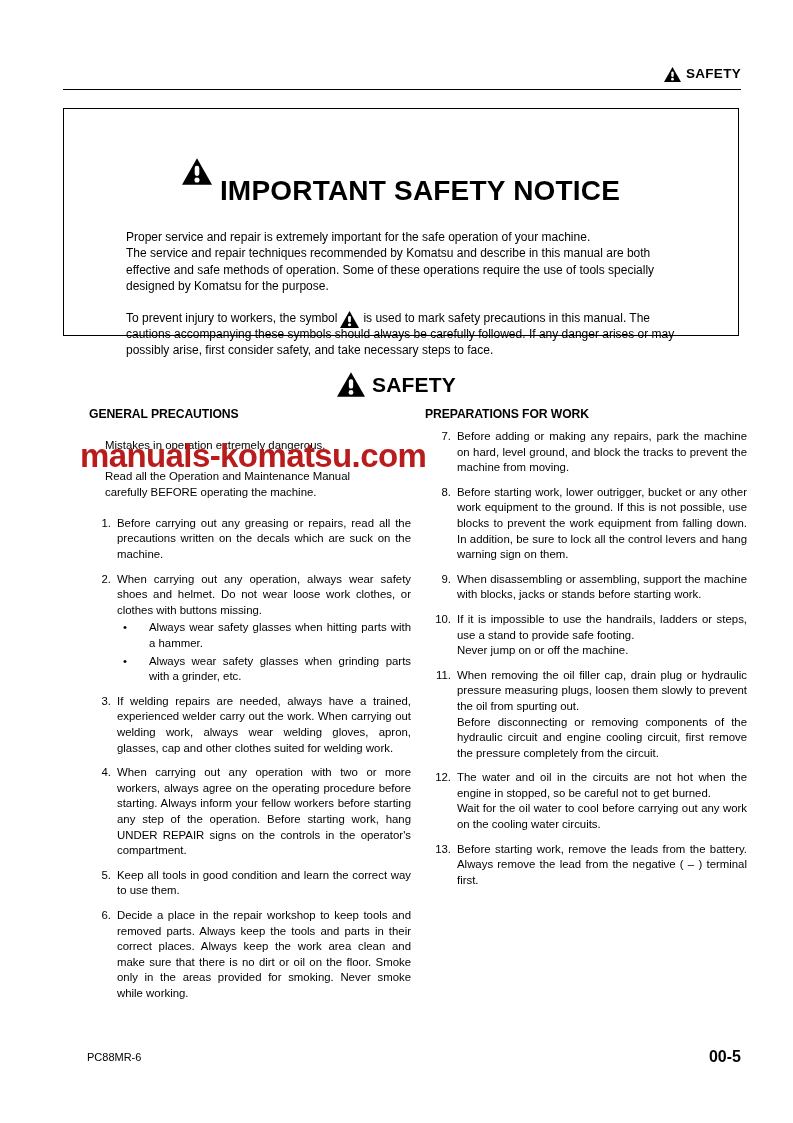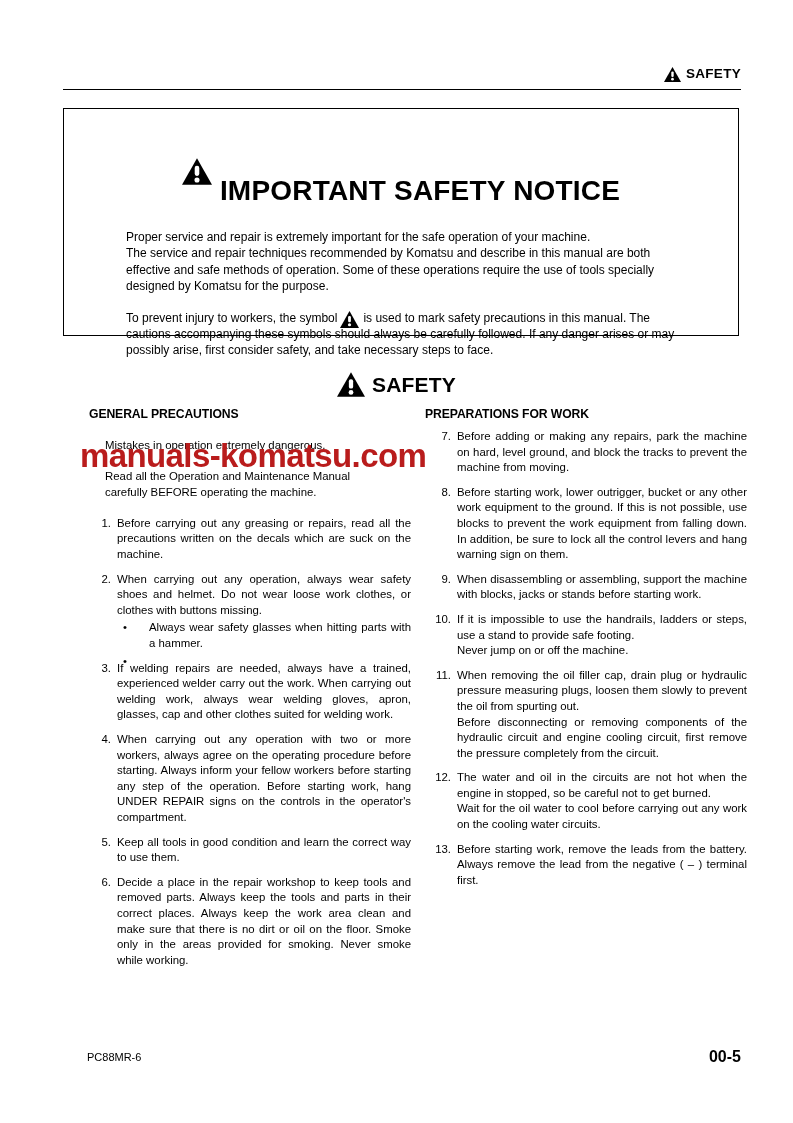--- a/index.html
+++ b/index.html
@@ -299,20 +299,21 @@
         <li>
           <span class="marker">2.</span>
           <span class="cont">When carrying out any operation, always wear safety shoes and helmet. Do not wear loose work clothes, or clothes with buttons missing.</span>
           <ul class="bullets">
             <li>
               <span class="dot">•</span>
               <span>Always wear safety glasses when hitting parts with a hammer.</span>
             </li>
             <li>
               <span class="dot">•</span>
+              <span>Always wear safety glasses when grinding parts with a grinder, etc.</span>
             </li>
           </ul>
         </li>
 
         <li>
           <span class="marker">3.</span>
           <span class="cont">If welding repairs are needed, always have a trained, experienced welder carry out the work. When carrying out welding work, always wear welding gloves, apron, glasses, cap and other clothes suited for welding work.</span>
         </li>
 
         <li>

